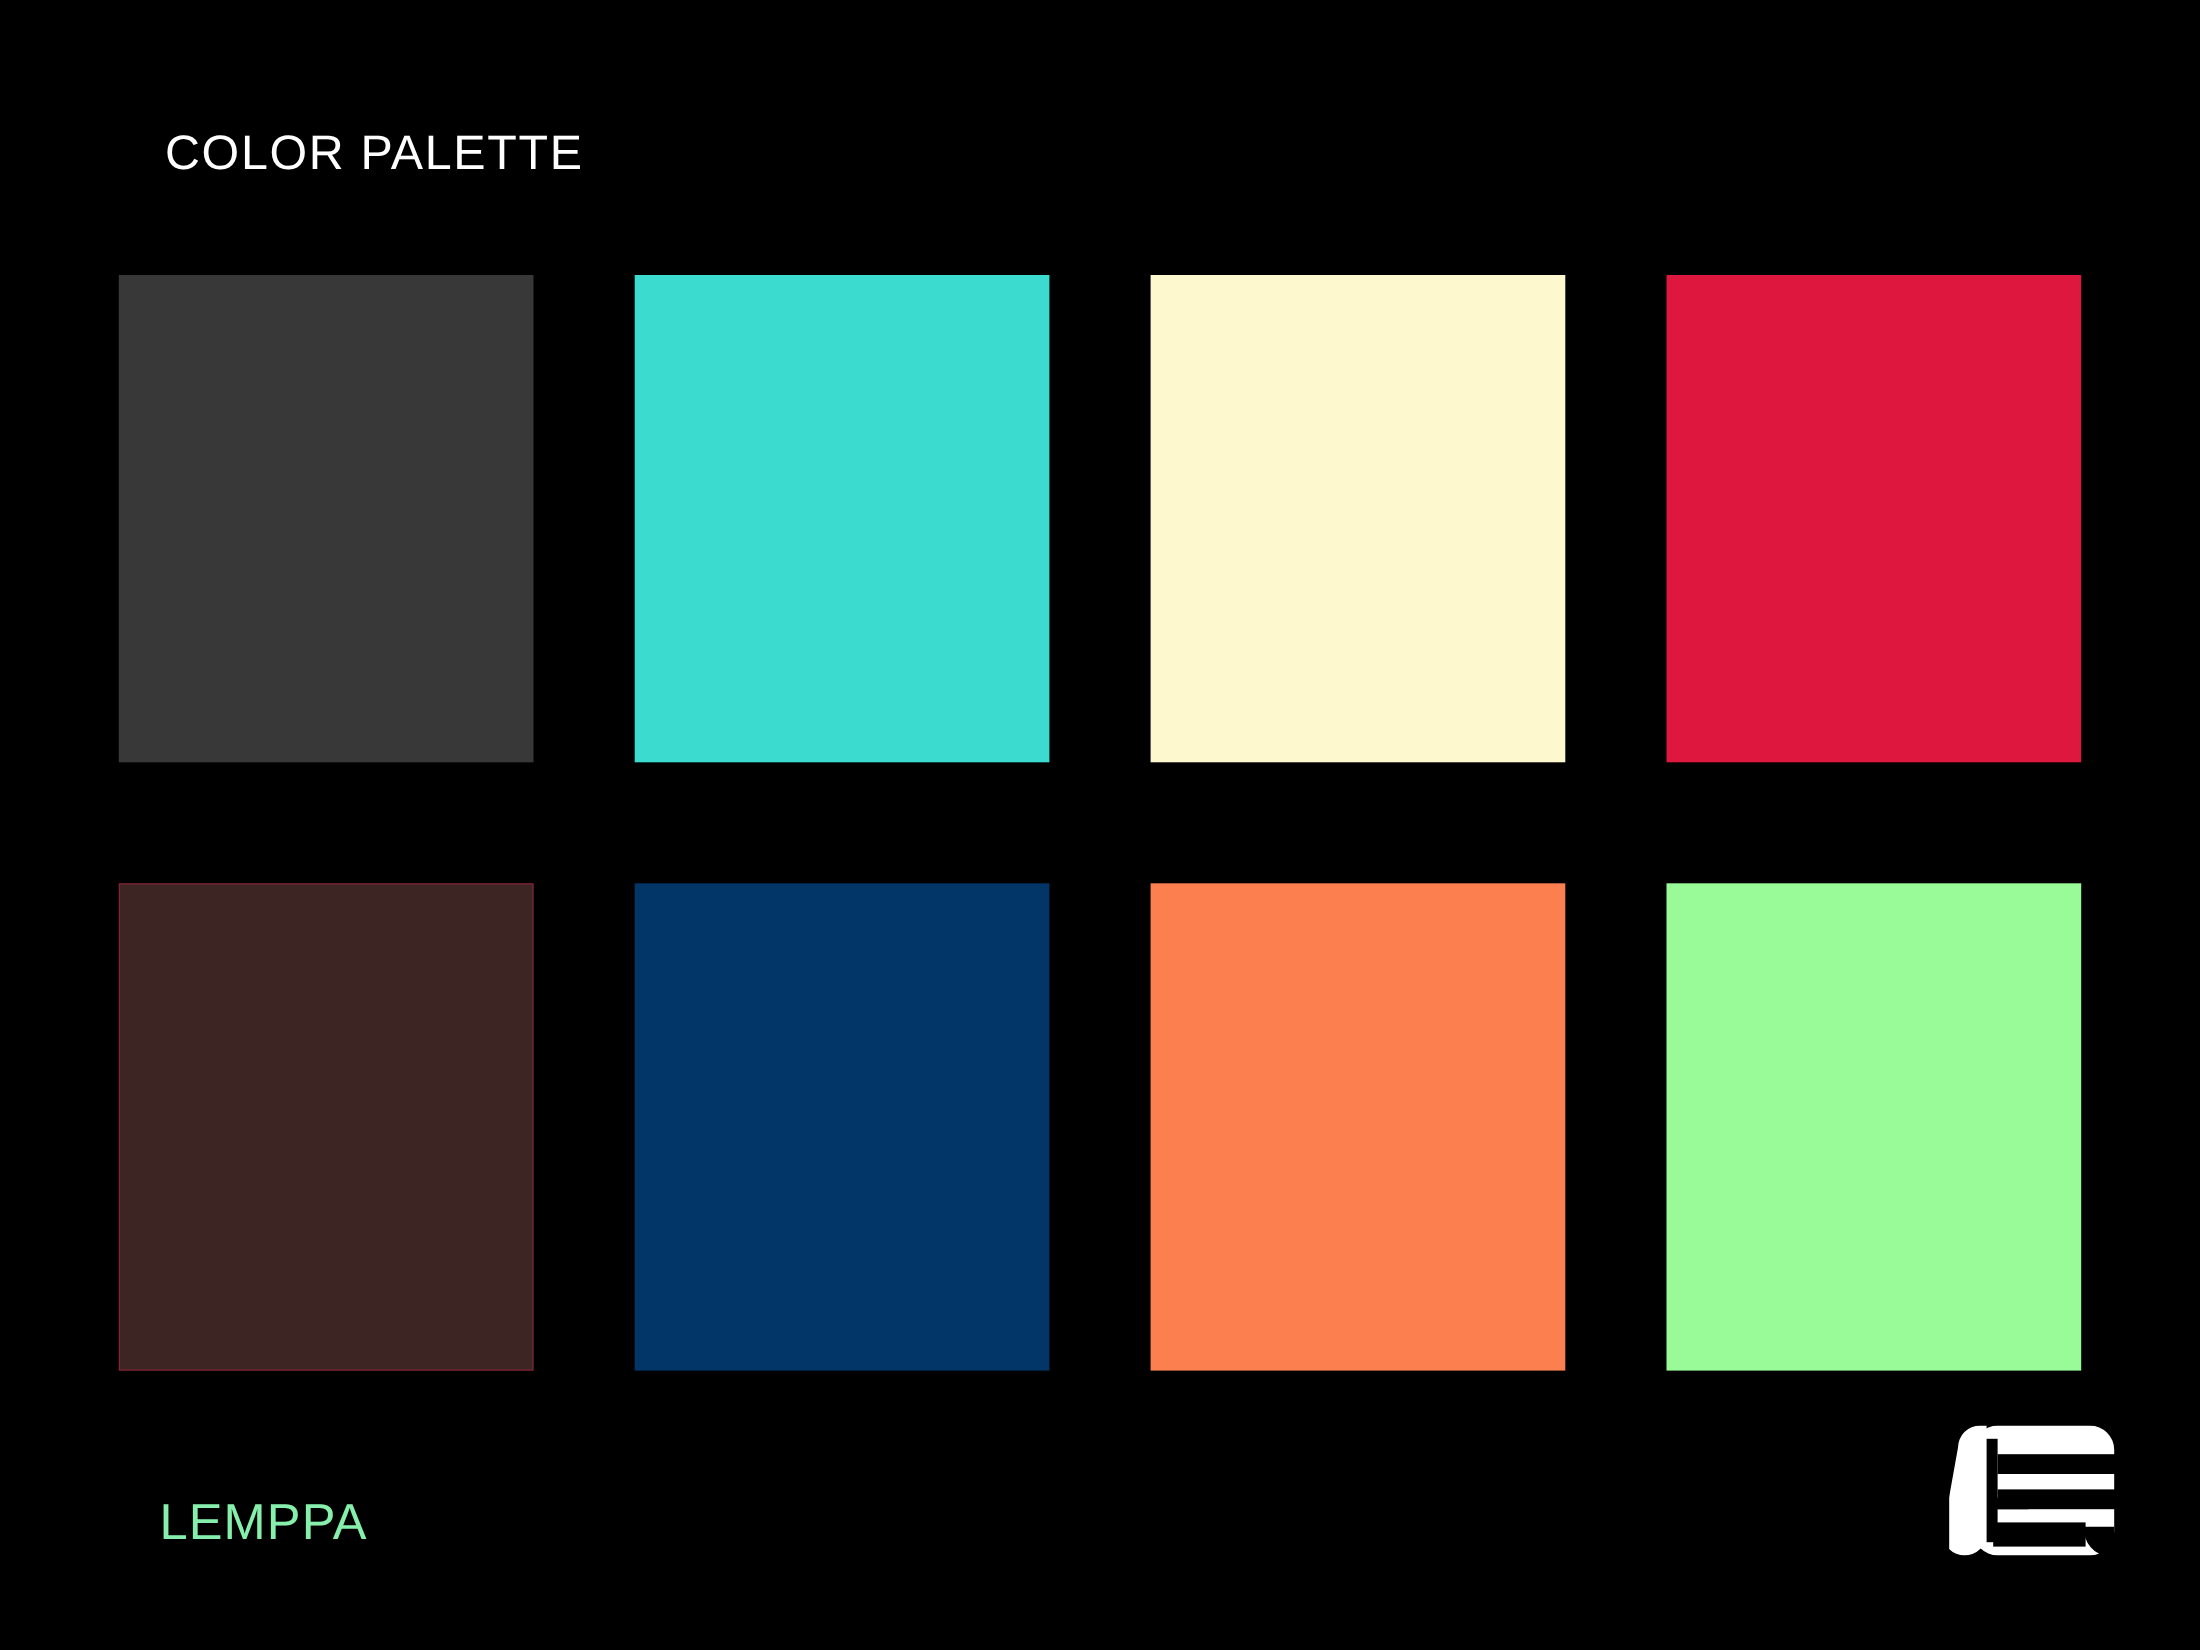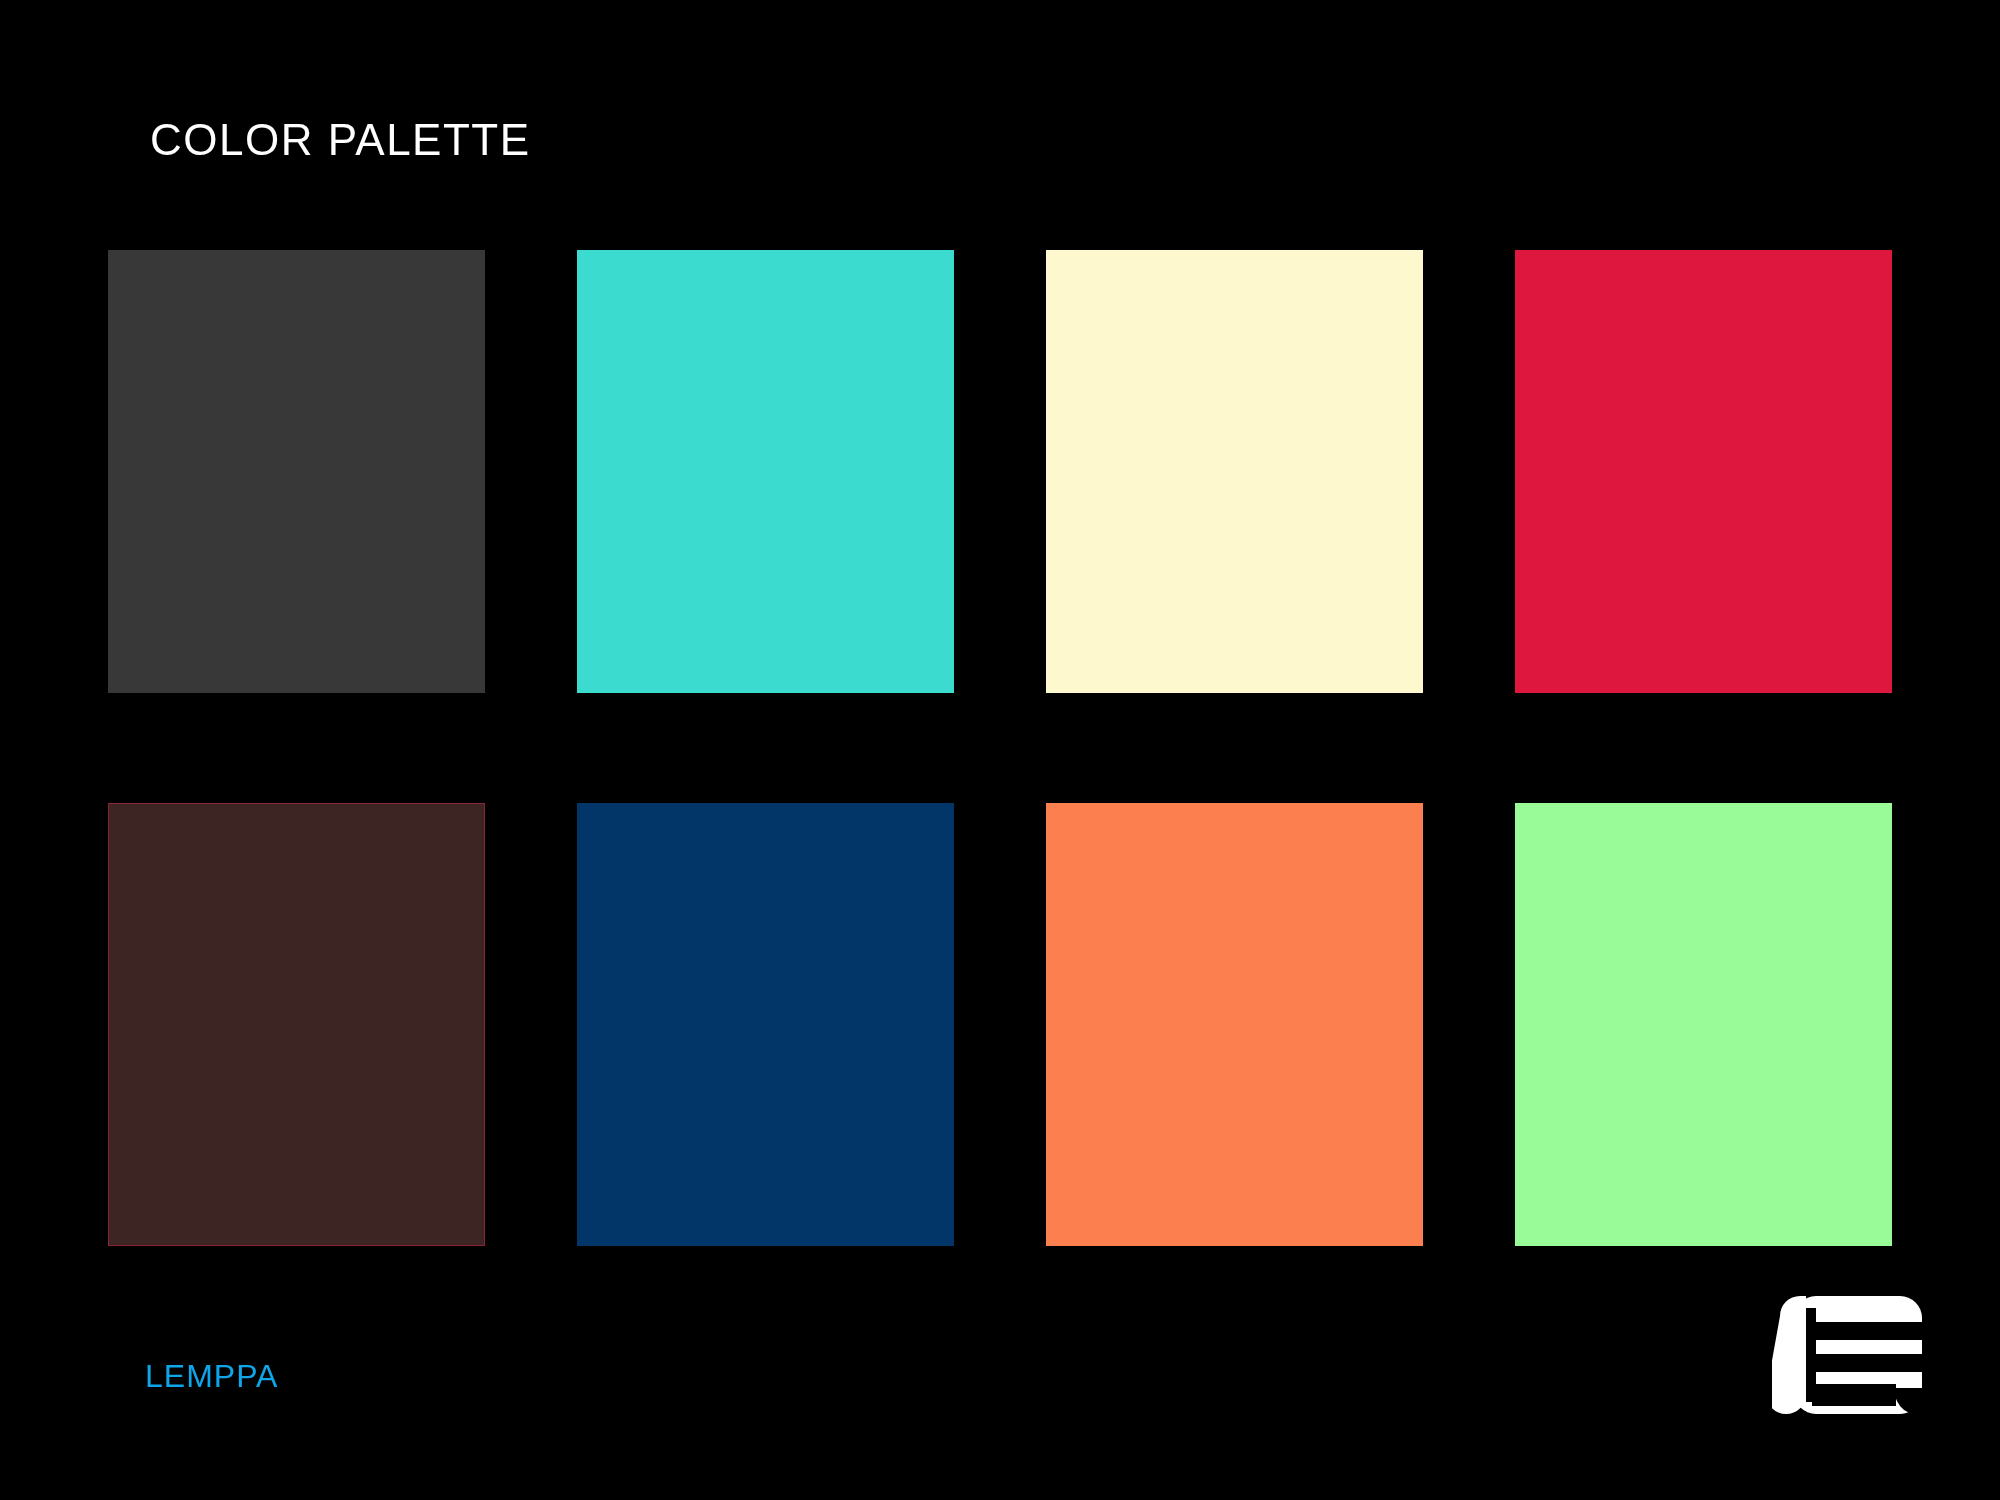--- a/index.html
+++ b/index.html
@@ -57,25 +57,25 @@
     height: 443px;
     box-sizing: border-box;
     display: block;
   }
 
   
   .brand-name {
     position: absolute;
     left: 145px;
     top: 1360px;
-    font-size: 32px;
+    font-size: 46px;
     line-height: 1;
     font-weight: 400;
     letter-spacing: 1px;
-    color: #0ea5e9;
+    color: #86efac;
     white-space: nowrap;
     user-select: none;
   }
 
   
   .brand-logo {
     position: absolute;
     left: 1772px;
     top: 1296px;
     width: 152px;

